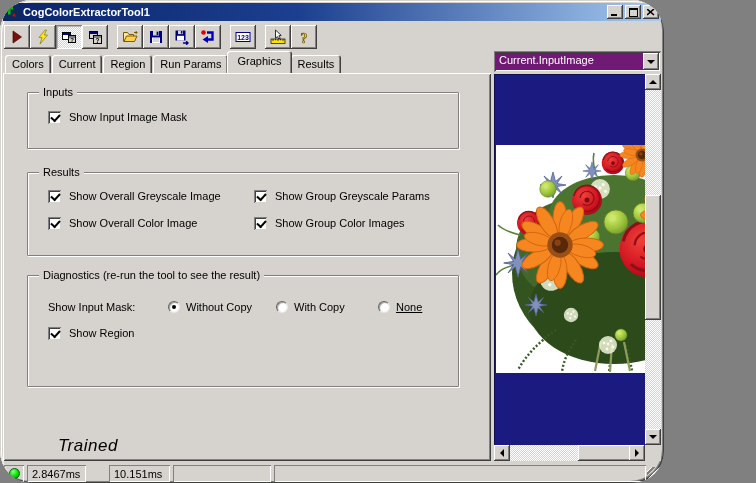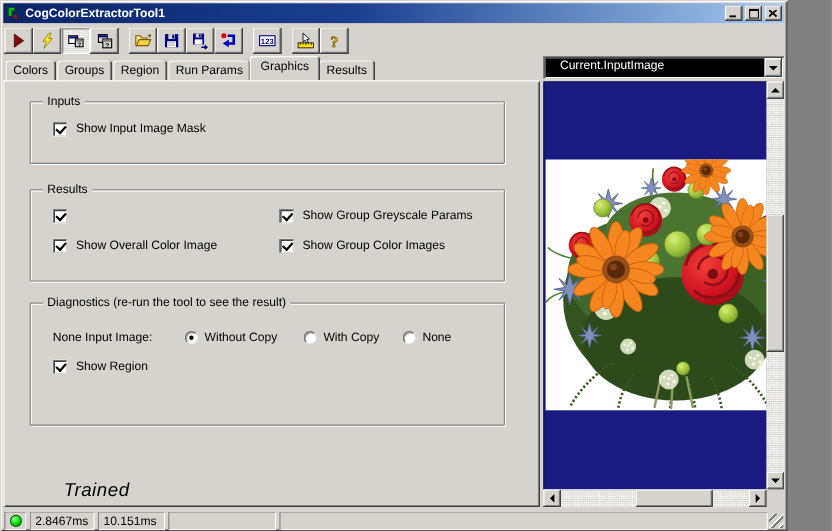--- a/index.html
+++ b/index.html
@@ -1,23 +1,23 @@
 <!DOCTYPE html>
 <html><head>
 <meta charset="utf-8">
 <style>
   * { box-sizing: border-box; margin: 0; padding: 0; }
   html,body { background:#808080; }
   body { font-family: "Liberation Sans", sans-serif; font-size: 11px; color:#000; }
 
   .window {
-    position: relative; width: 716px; height: 483px; background:#d6d3ce;
+    position: relative; width: 664px; height: 483px; background:#d6d3ce;
     box-shadow: inset 1px 1px 0 #d6d3ce, inset -1px -1px 0 #404040,
                 inset 2px 2px 0 #fff,    inset -2px -2px 0 #808080;
-    padding: 3px; overflow: hidden;
+    padding: 3px; overflow: hidden; border-radius: 32px;
   }
 
   
   .raised  { box-shadow: inset -1px -1px 0 #404040, inset 1px 1px 0 #fff, inset -2px -2px 0 #808080, inset 2px 2px 0 #d6d3ce; }
   .checker { background-color:#ebe8e2;
              background-image: repeating-conic-gradient(#ffffff 0% 25%, #d6d3ce 0% 50%);
              background-size: 2px 2px; }
 
   
   .titlebar { height: 18px; margin-bottom: 2px;
@@ -73,21 +73,21 @@
                      background: #000; border-radius: 50%; }
   .radio-item { position: absolute; display: flex; align-items: center; gap: 6px; height: 14px; }
 
   .state-label { position: absolute; left: 11px; bottom: 5px; font-style: italic; font-size: 17px;
                  letter-spacing: .5px; margin-left: 44px; }
 
   
   .viewer { flex: 1; margin-left: 3px; display: flex; flex-direction: column; }
   .combo { height: 21px; background: #fff; padding: 2px; display: flex; margin-bottom: 2px;
            box-shadow: inset 1px 1px 0 #808080, inset -1px -1px 0 #d6d3ce, inset 2px 2px 0 #404040, inset -2px -2px 0 #fff; }
-  .combo-sel { flex: 1; background: #000000; color: #fff; line-height: 15px; padding-left: 13px;
+  .combo-sel { flex: 1; background: #701a75; color: #fff; line-height: 15px; padding-left: 3px;
                white-space: nowrap; overflow: hidden; }
   .combo-arrow { width: 16px; height: 17px; background: #d6d3ce; margin-left: 0;
                  display: flex; align-items: center; justify-content: center;
                  box-shadow: inset -1px -1px 0 #404040, inset 1px 1px 0 #fff, inset -2px -2px 0 #808080; }
   .arr-down { width: 0; height: 0; border-left: 4px solid transparent; border-right: 4px solid transparent;
               border-top: 4px solid #000; }
   .arr-up   { width: 0; height: 0; border-left: 4px solid transparent; border-right: 4px solid transparent;
               border-bottom: 4px solid #000; }
   .arr-left { width: 0; height: 0; border-top: 4px solid transparent; border-bottom: 4px solid transparent;
               border-right: 4px solid #000; }
@@ -240,69 +240,70 @@
         </svg>
       </div>
     </div>
   </div>
 
   <div class="main">
 
     <div class="tabctrl">
       <div class="tab-row">
         <div class="tab">Colors</div>
-        <div class="tab">Groups</div>
+        <div class="tab">Current</div>
         <div class="tab">Region</div>
         <div class="tab">Run Params</div>
         <div class="tab active">Graphics</div>
         <div class="tab">Results</div>
       </div>
       <div class="tab-pane">
 
         <div class="groupbox" style="top:19px;height:57px;">
           <span class="legend">Inputs</span>
           <div class="ctl-row" style="left:20px;top:17px;">
             <span class="cb on"></span>
             <span>Show Input Image Mask</span>
           </div>
         </div>
 
         <div class="groupbox" style="top:99px;height:84px;">
           <span class="legend">Results</span>
           <div class="ctl-row" style="left:20px;top:16px;">
             <span class="cb on"></span>
+            <span>Show Overall Greyscale Image</span>
           </div>
           <div class="ctl-row" style="left:226px;top:16px;">
             <span class="cb on"></span>
             <span>Show Group Greyscale Params</span>
           </div>
           <div class="ctl-row" style="left:20px;top:43px;">
             <span class="cb on"></span>
             <span>Show Overall Color Image</span>
           </div>
           <div class="ctl-row" style="left:226px;top:43px;">
             <span class="cb on"></span>
             <span>Show Group Color Images</span>
           </div>
         </div>
 
         <div class="groupbox" style="top:202px;height:112px;">
           <span class="legend">Diagnostics (re-run the tool to see the result)</span>
           <div class="ctl-row" style="left:20px;top:24px;">
-            <span>None Input Image:</span>
+            <span>Show Input Mask:</span>
           </div>
           <div class="radio-item" style="left:140px;top:24px;">
             <span class="radio on"></span>
             <span>Without Copy</span>
           </div>
           <div class="radio-item" style="left:248px;top:24px;">
             <span class="radio"></span>
             <span>With Copy</span>
           </div>
-          <div class="radio-item" style="left:338px;top:24px;">
+          <div class="radio-item" style="left:350px;top:24px;text-decoration:underline;">
             <span class="radio"></span>
             <span>None</span>
           </div>
           <div class="ctl-row" style="left:20px;top:50px;">
             <span class="cb on"></span>
             <span>Show Region</span>
           </div>
         </div>
 
         <span class="state-label">Trained</span>
@@ -460,19 +461,19 @@
         <div class="scorner"></div>
       </div>
     </div>
   </div>
 
   <div class="statusbar">
     <div class="spanel" style="width:20px;justify-content:center;padding:0;">
       <span class="led"></span>
     </div>
     <div class="spanel" style="width:59px;">2.8467ms</div>
-    <div class="spanel" style="width:61px;">10.151ms</div>
+    <div class="spanel" style="width:61px;margin-left:20px;">10.151ms</div>
     <div class="spanel" style="width:98px;"></div>
     <div class="spanel" style="flex:1;margin-right:14px;"></div>
     <div class="grip"></div>
   </div>
 
 </div>
 
 </body></html>

